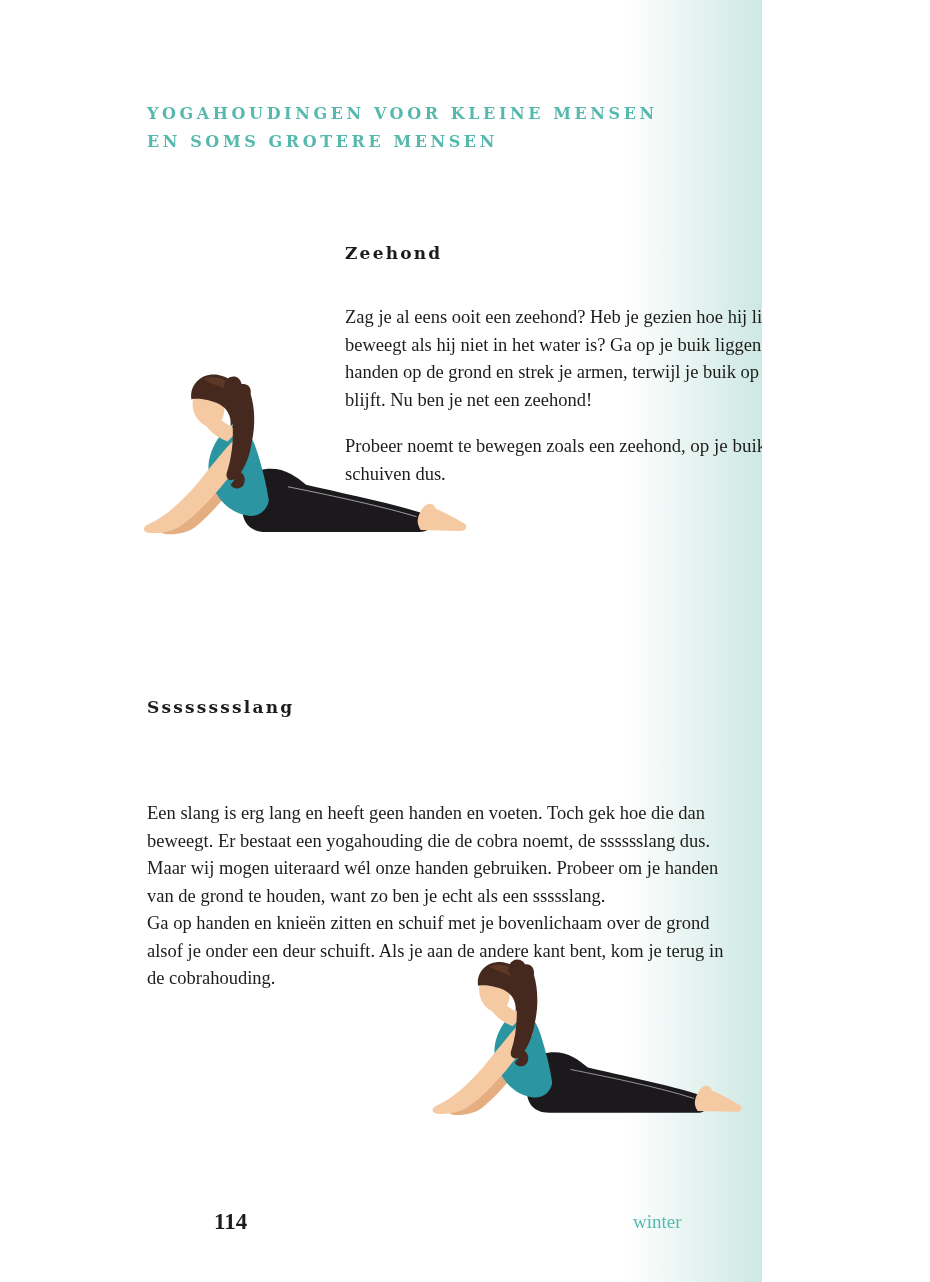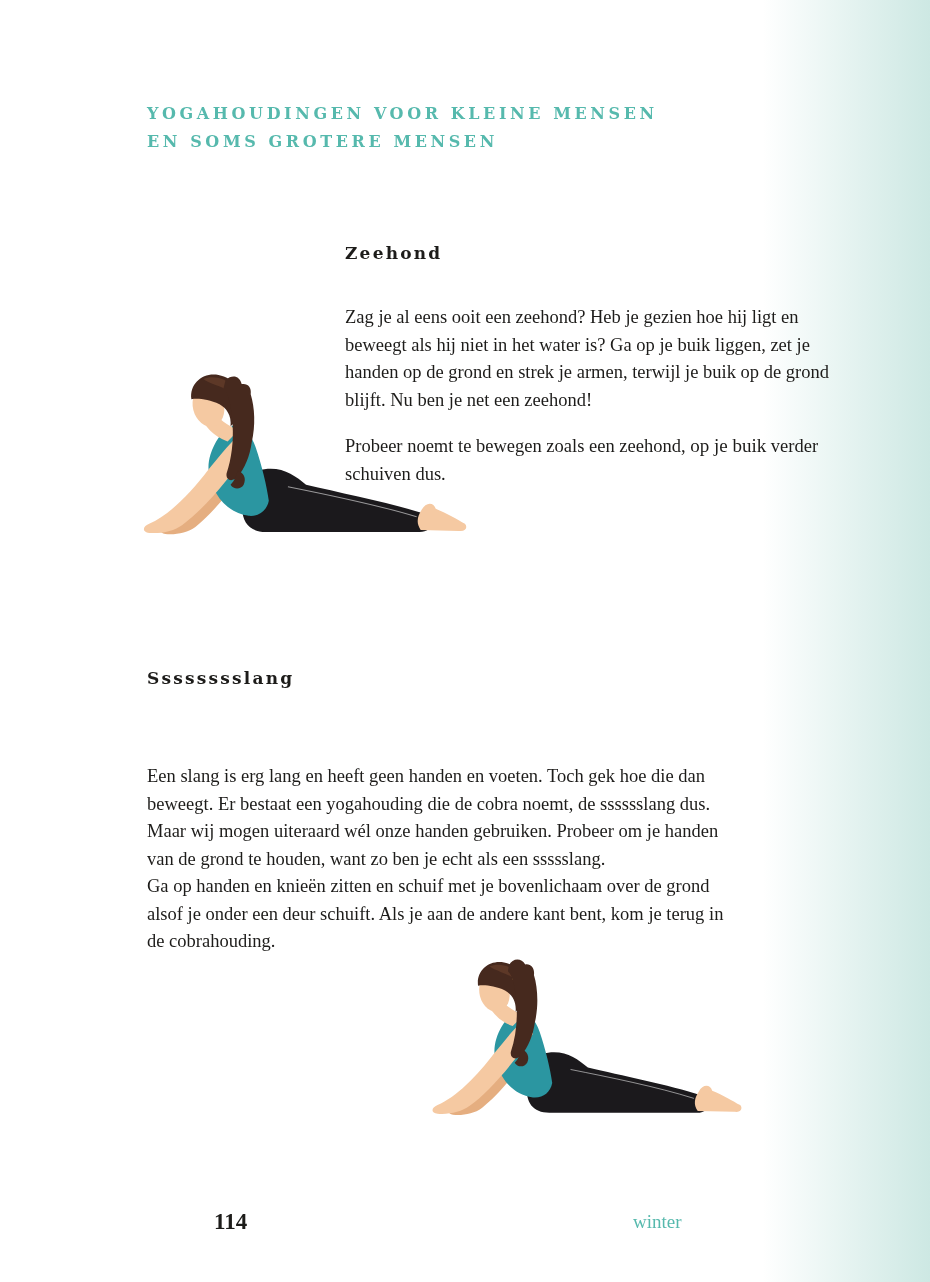--- a/index.html
+++ b/index.html
@@ -4,59 +4,60 @@
 <style>
   html,body{margin:0;padding:0;}
   body{
     width:930px;height:1282px;
     font-family:"Liberation Serif", serif;
     color:var(--text,#1d1c1a);
     background:#fff;
   }
   .page{
     position:relative;
-    width:930px;height:1282px;
+    width:746px;height:1282px;
     overflow:hidden;
     background:linear-gradient(90deg,#ffffff 0%,#ffffff 82%,var(--edge,#cde8e3) 100%);
+    padding-left:16px;
   }
   .main-heading{
     position:absolute;left:147px;top:100px;
     font-family:"DejaVu Serif", serif;
     font-weight:bold;
     font-size:16px;
     letter-spacing:3.6px;
     line-height:28px;
     color:var(--accent,#56b9ad);
     white-space:pre-line;
   }
   .section-heading{
     font-family:"DejaVu Serif", serif;
     font-weight:bold;
     font-size:17px;
     letter-spacing:2.2px;
     color:var(--text,#1d1c1a);
   }
   .seal-heading{position:absolute;left:345px;top:243px;text-align:right;}
-  .snake-heading{position:absolute;left:147px;top:668px;}
+  .snake-heading{position:absolute;left:147px;top:697px;}
   .body-text{
     font-family:Liberation Serif, serif;
     font-size:18.5px;
     line-height:27.5px;
     color:var(--text,#1d1c1a);
     white-space:pre-line;
     margin-top:24px;
   }
   .seal-para1{position:absolute;left:345px;top:280px;width:540px;}
   .seal-para2{position:absolute;left:345px;top:408px;width:540px;}
   .emphasis{
     font-size:19px;
     line-height:27.5px;
     text-align:center;
   }
-  .snake-para{position:absolute;left:147px;top:739px;width:625px;}
+  .snake-para{position:absolute;left:147px;top:776px;width:625px;}
   .illustration{position:absolute;}
   .illo-seal{left:136px;top:370px;width:334px;height:176px;}
   .illo-snake{left:426px;top:946px;width:318px;height:192px;}
   .illustration svg{width:100%;height:100%;display:block;}
   .footer-page-number{
     position:absolute;left:214px;top:1209px;
     font-family:"Liberation Serif", serif;
     font-weight:bold;
     font-size:23px;
     color:var(--text,#1d1c1a);

